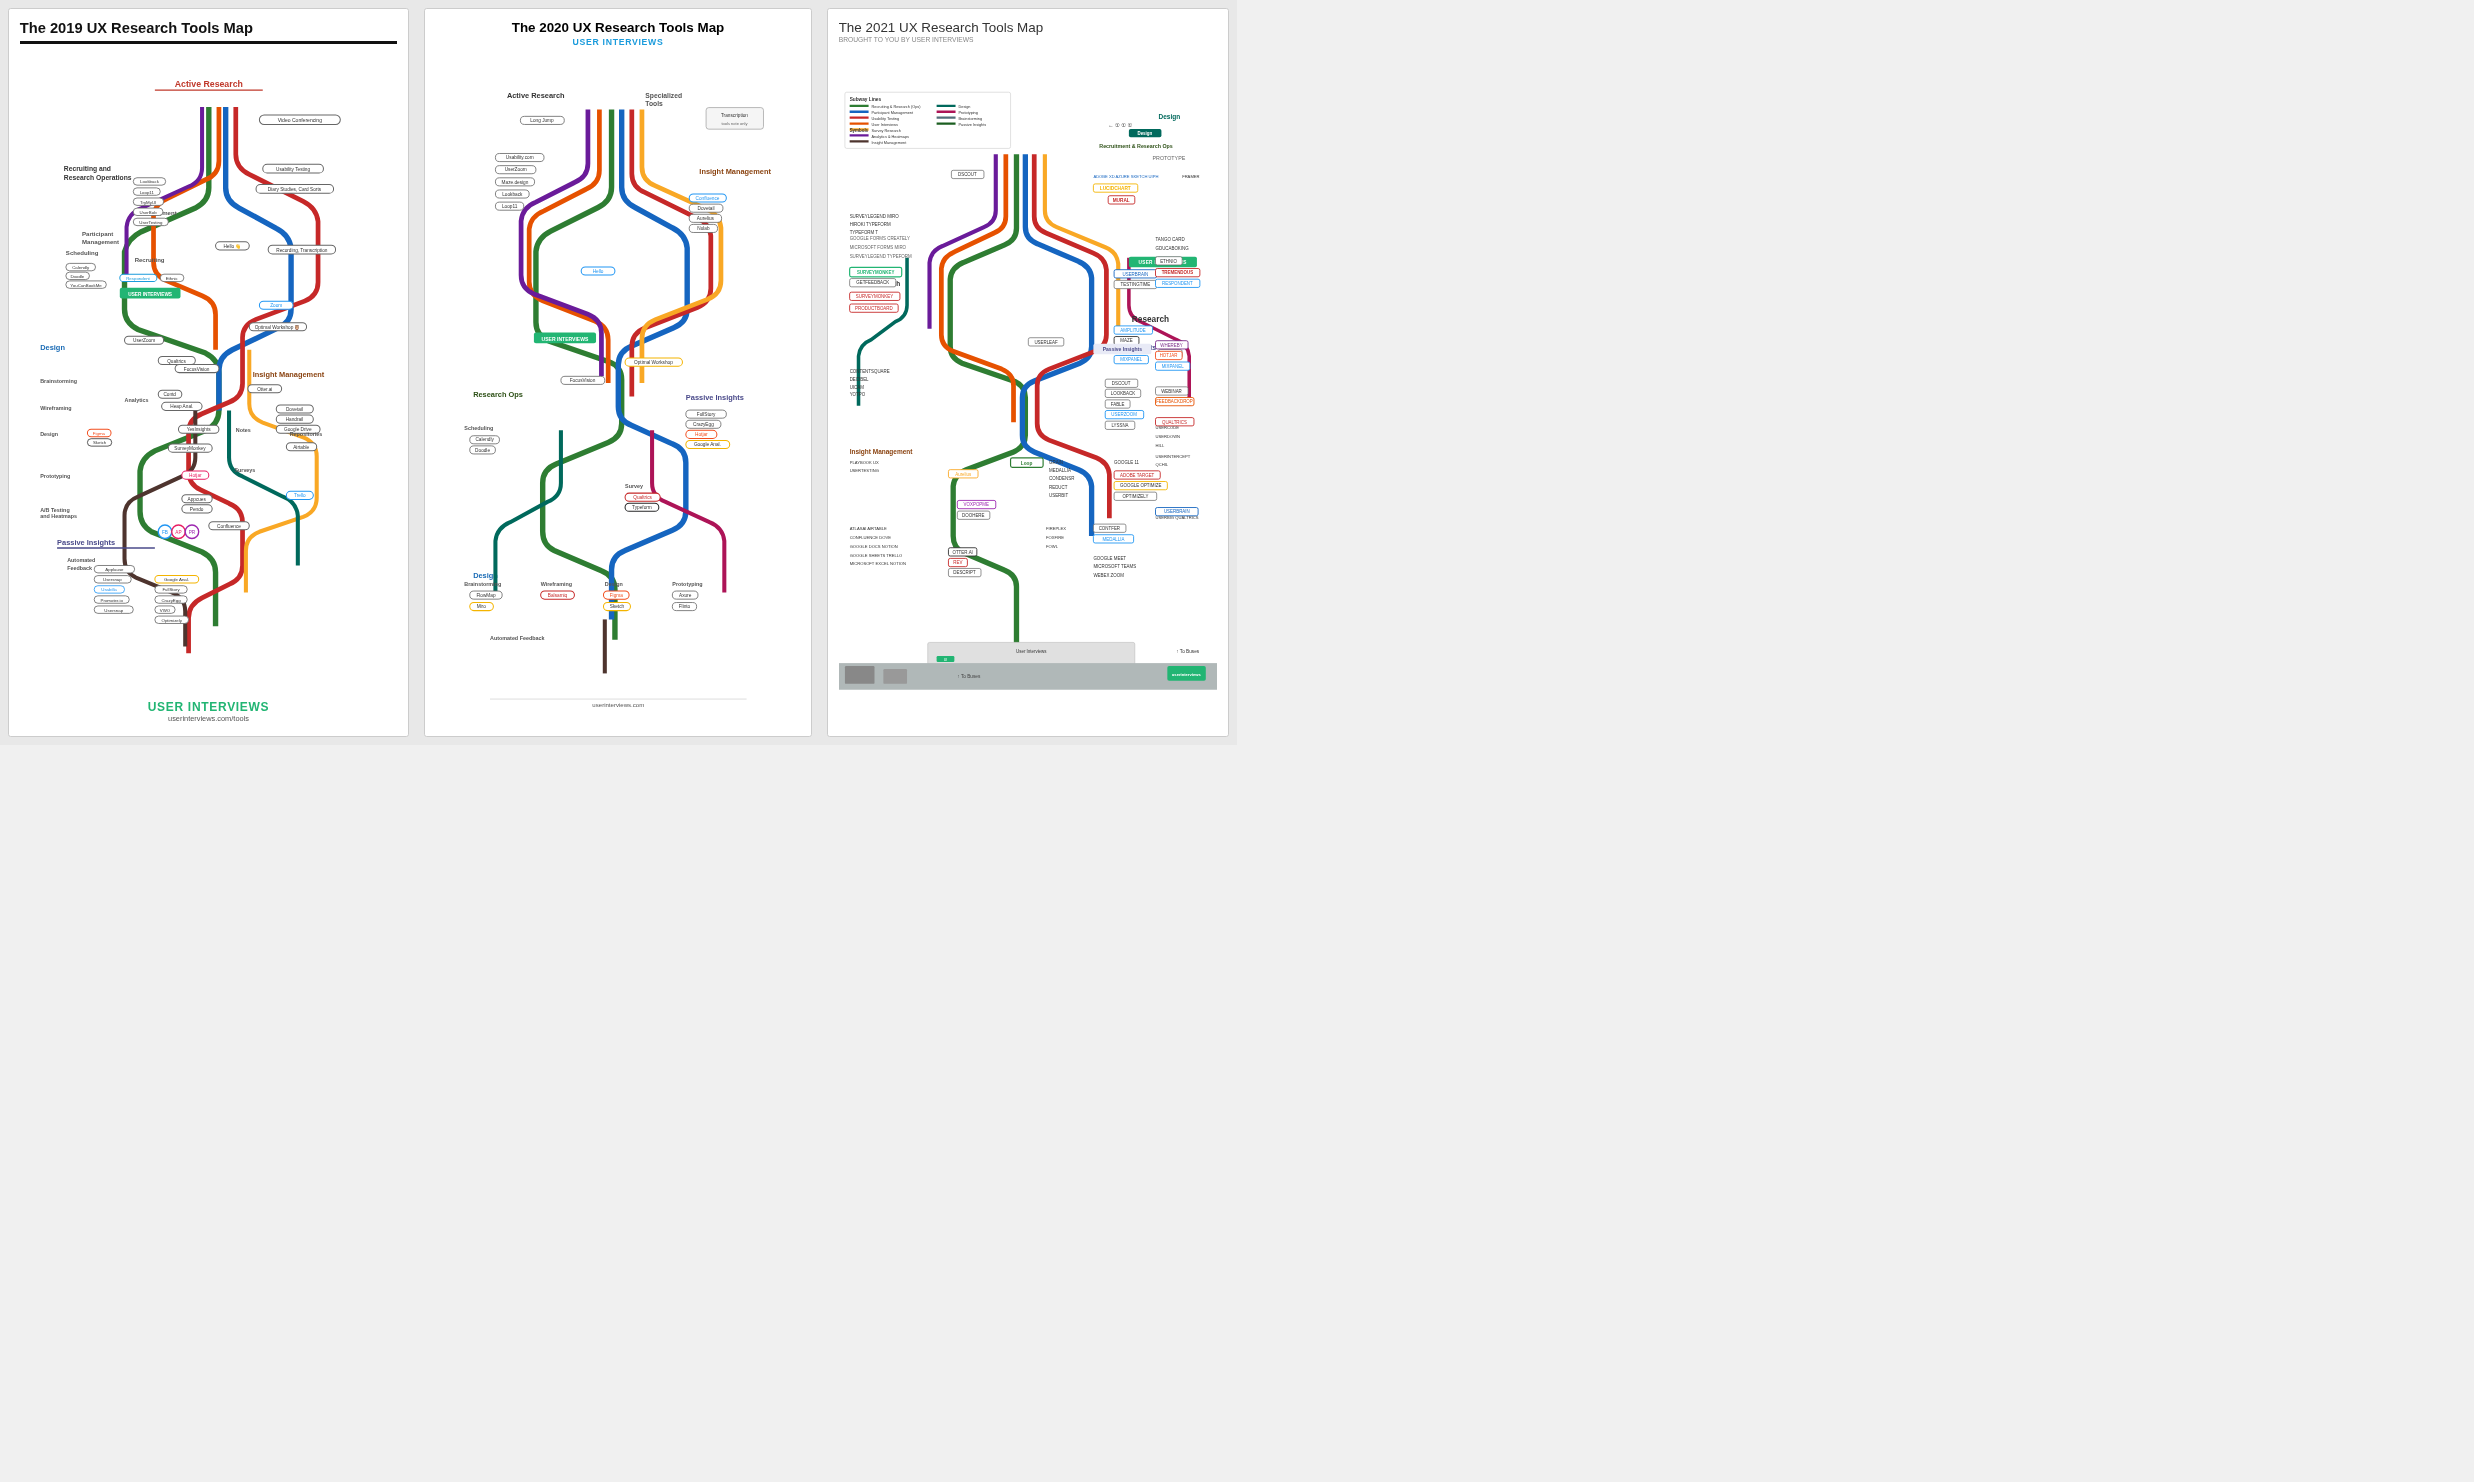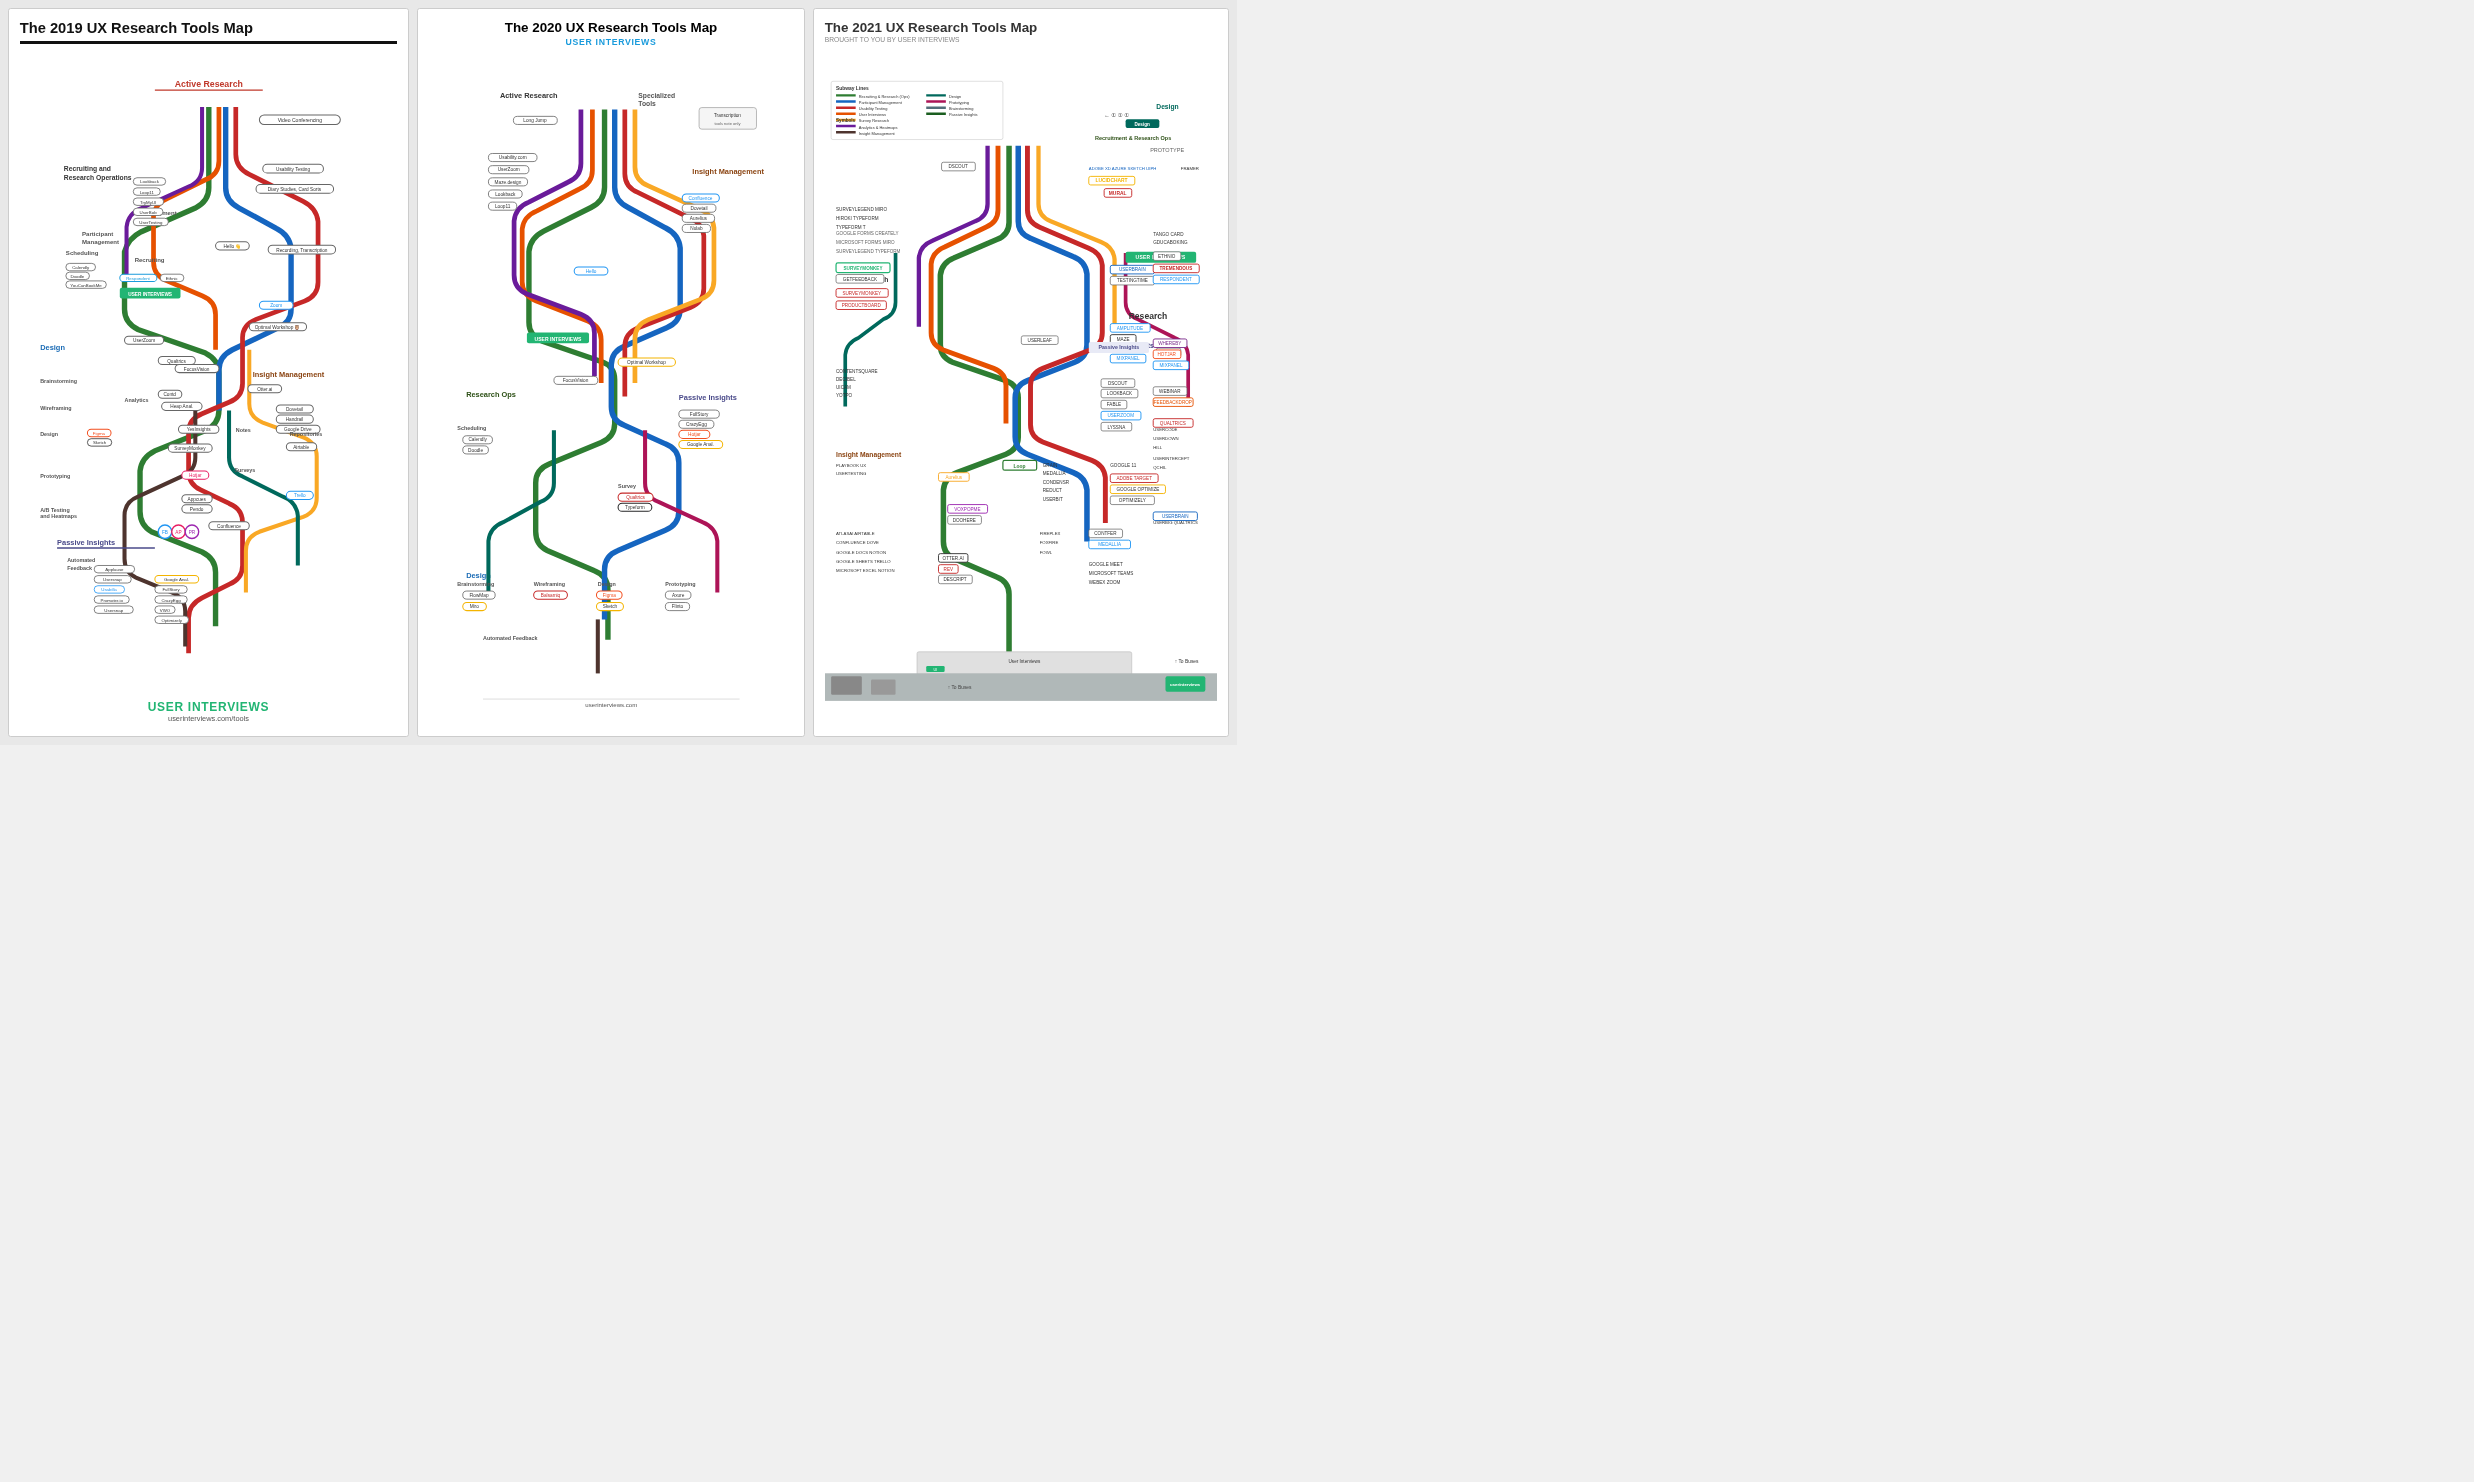--- a/index.html
+++ b/index.html
@@ -12,21 +12,21 @@
       background: #f0f0f0;
       font-family: Arial, sans-serif;
       width: 1237px;
       min-height: 741px;
       overflow-x: hidden;
     }
 
     .main-container {
       display: flex;
       flex-direction: row;
-      gap: 8px;
+      gap: 15px;
       padding: 8px;
       background: #e8e8e8;
       width: 100%;
       min-height: 741px;
     }
 
     .map-card {
       background: white;
       border: 1.3px solid #ccc;
       border-radius: 2.7px;
@@ -86,21 +86,21 @@
       margin-bottom: 6.7px;
     }
 
     
     .card-2021 {
       max-width: 441px;
     }
 
     .card-title-2021 {
       font-size: 13.4px;
-      font-weight: 700;
+      font-weight: 400;
       color: #333;
       margin-bottom: 1.3px;
     }
 
     .subtitle-2021 {
       font-size: 6.7px;
       color: #888;
       margin-bottom: 6.7px;
     }
 

